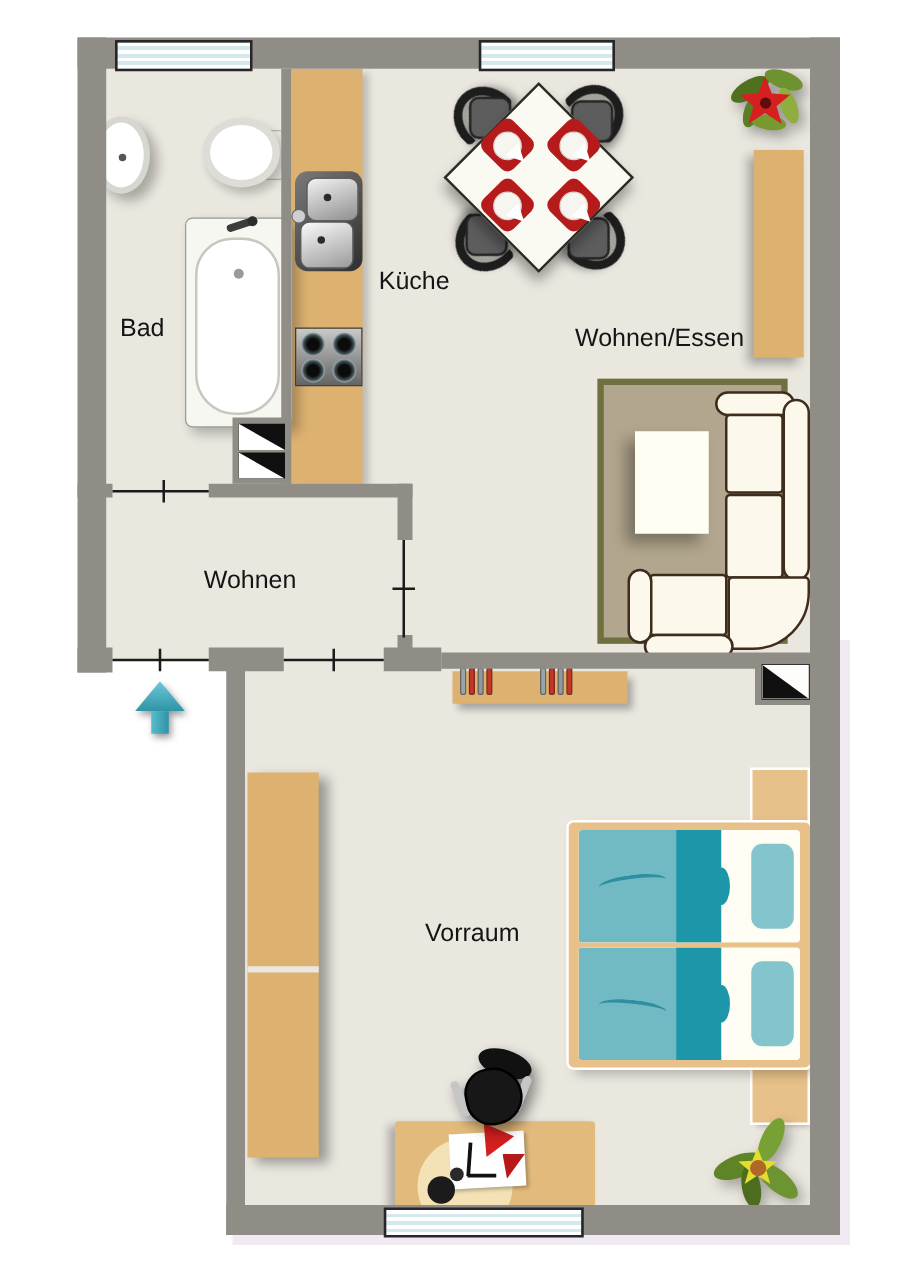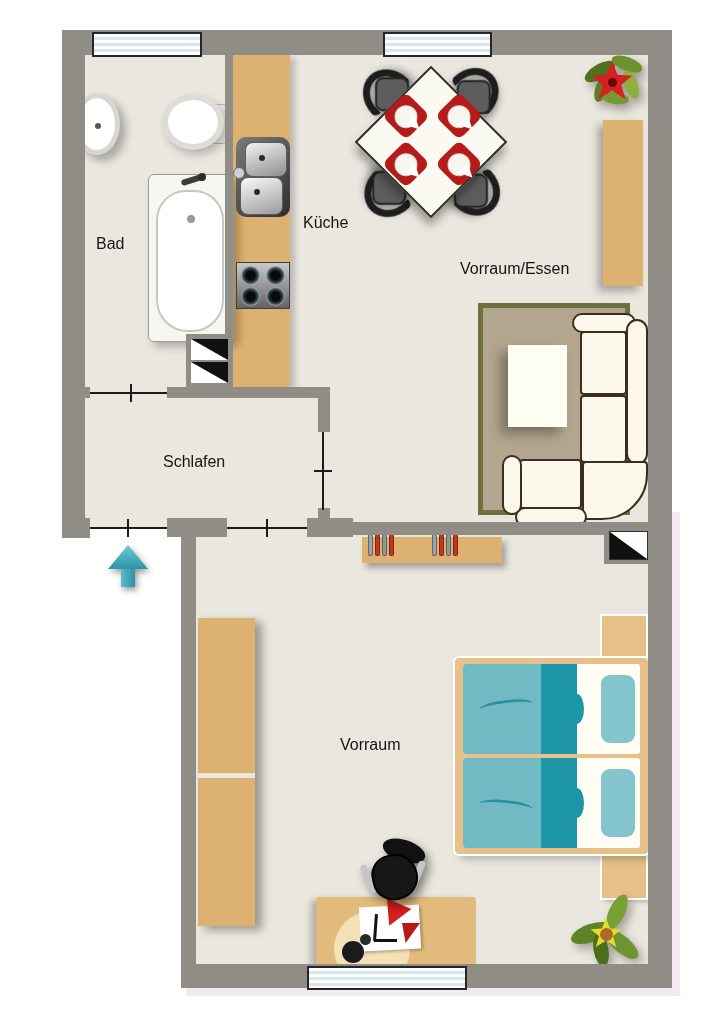--- a/index.html
+++ b/index.html
@@ -4,21 +4,21 @@
 <style>
   html,body{margin:0;padding:0;background:#fff;}
   .plan{position:relative;width:723px;height:1024px;background:#fff;overflow:hidden;
         font-family:"Liberation Sans",sans-serif;}
   .abs{position:absolute;}
   .floor{position:absolute;background:var(--floor);}
   .w{position:absolute;background:var(--wall);z-index:50;}
   .dline{position:absolute;background:#1b1b1b;z-index:60;}
   .window{position:absolute;border:2px solid #26262a;z-index:70;
           background:repeating-linear-gradient(180deg,#ffffff 0 3px,var(--glass) 3px 6px);}
-  .label{position:absolute;color:#141414;font-size:16px;z-index:80;white-space:nowrap;}
+  .label{position:absolute;color:#141414;font-size:20px;z-index:80;white-space:nowrap;}
   .woodfill{background:var(--wood);}
   .sofa-p{position:absolute;background:var(--sofa);border:2px solid var(--sofaborder);box-sizing:border-box;z-index:6;}
   .trim{position:absolute;background:var(--trim);z-index:40;}
   .shaft-sur{position:absolute;background:var(--wall);z-index:55;}
   .shaft-b{position:absolute;background:#101010;z-index:56;}
   .shaft-b .tri{position:absolute;left:0;top:0;width:100%;height:100%;background:#fff;
                 clip-path:polygon(0 0,100% 100%,0 100%);}
   .shaft-w{position:absolute;background:#fdfdfb;z-index:56;border:1px solid #333;box-sizing:border-box;}
   .shaft-w .tri{position:absolute;left:0;top:0;width:100%;height:100%;background:#101010;
                 clip-path:polygon(0 0,100% 100%,0 100%);}
@@ -249,19 +249,19 @@
     </div>
 
   <div class="trim" style="left:672px;top:512px;width:8px;height:484px;"></div>
   <div class="trim" style="left:186px;top:988px;width:494px;height:8px;"></div>
 
   <div class="abs" style="left:108px;top:545px;width:40px;height:42px;filter:drop-shadow(2px 3px 3px rgba(0,0,0,.4));z-index:80;">
     <div style="position:absolute;left:0;top:0;width:40px;height:24px;background:linear-gradient(180deg,#6cc9d8,#2f93a6);clip-path:polygon(50% 0,100% 100%,0 100%);"></div>
     <div style="position:absolute;left:13px;top:24px;width:14px;height:18px;background:linear-gradient(90deg,#57bccb,#2f93a6);"></div>
   </div>
 
-  <div class="label" style="left:96px;top:235px;text-align:center;">Bad</div>
+  <div class="label" style="left:96px;top:252px;text-align:center;">Bad</div>
   <div class="label" style="left:303px;top:214px;">Küche</div>
-  <div class="label" style="left:460px;top:260px;">Vorraum/Essen</div>
-  <div class="label" style="left:163px;top:453px;">Schlafen</div>
+  <div class="label" style="left:460px;top:260px;">Wohnen/Essen</div>
+  <div class="label" style="left:163px;top:453px;">Wohnen</div>
   <div class="label" style="left:340px;top:736px;">Vorraum</div>
 
 </div>
 
 </body></html>

